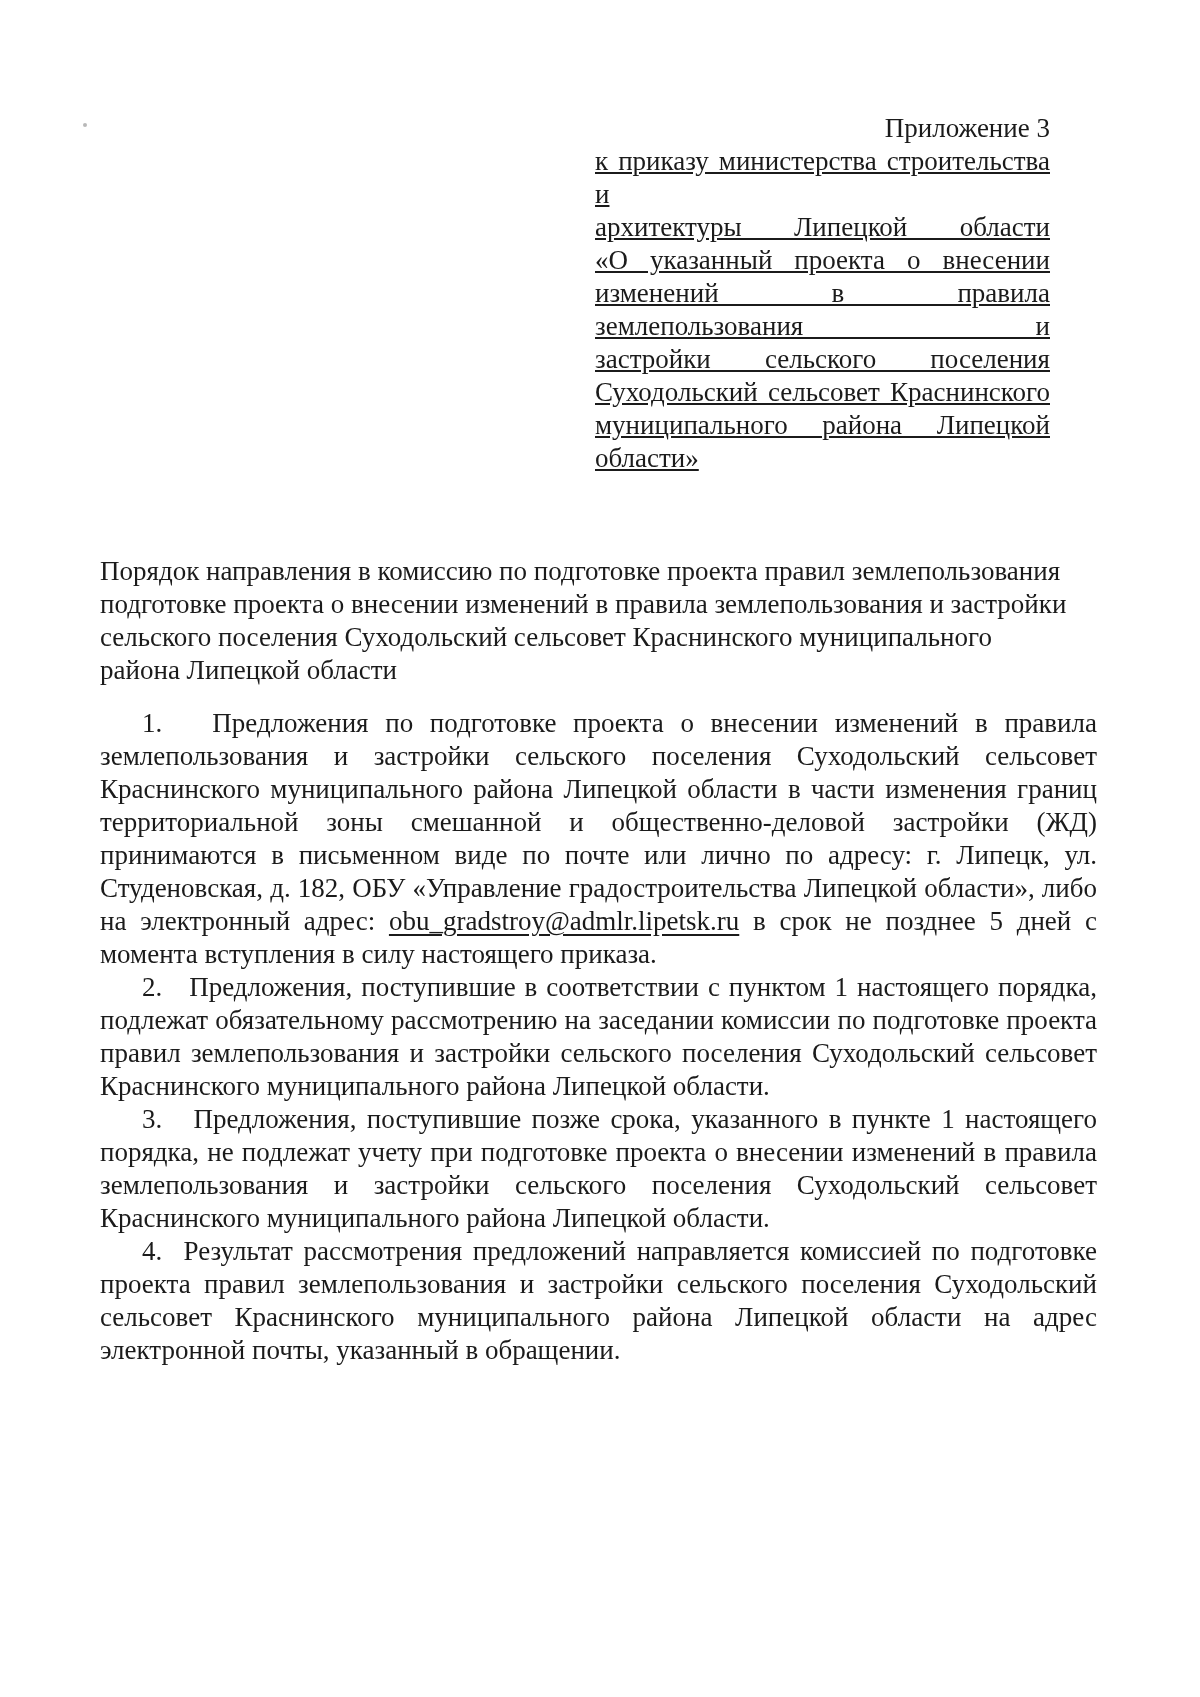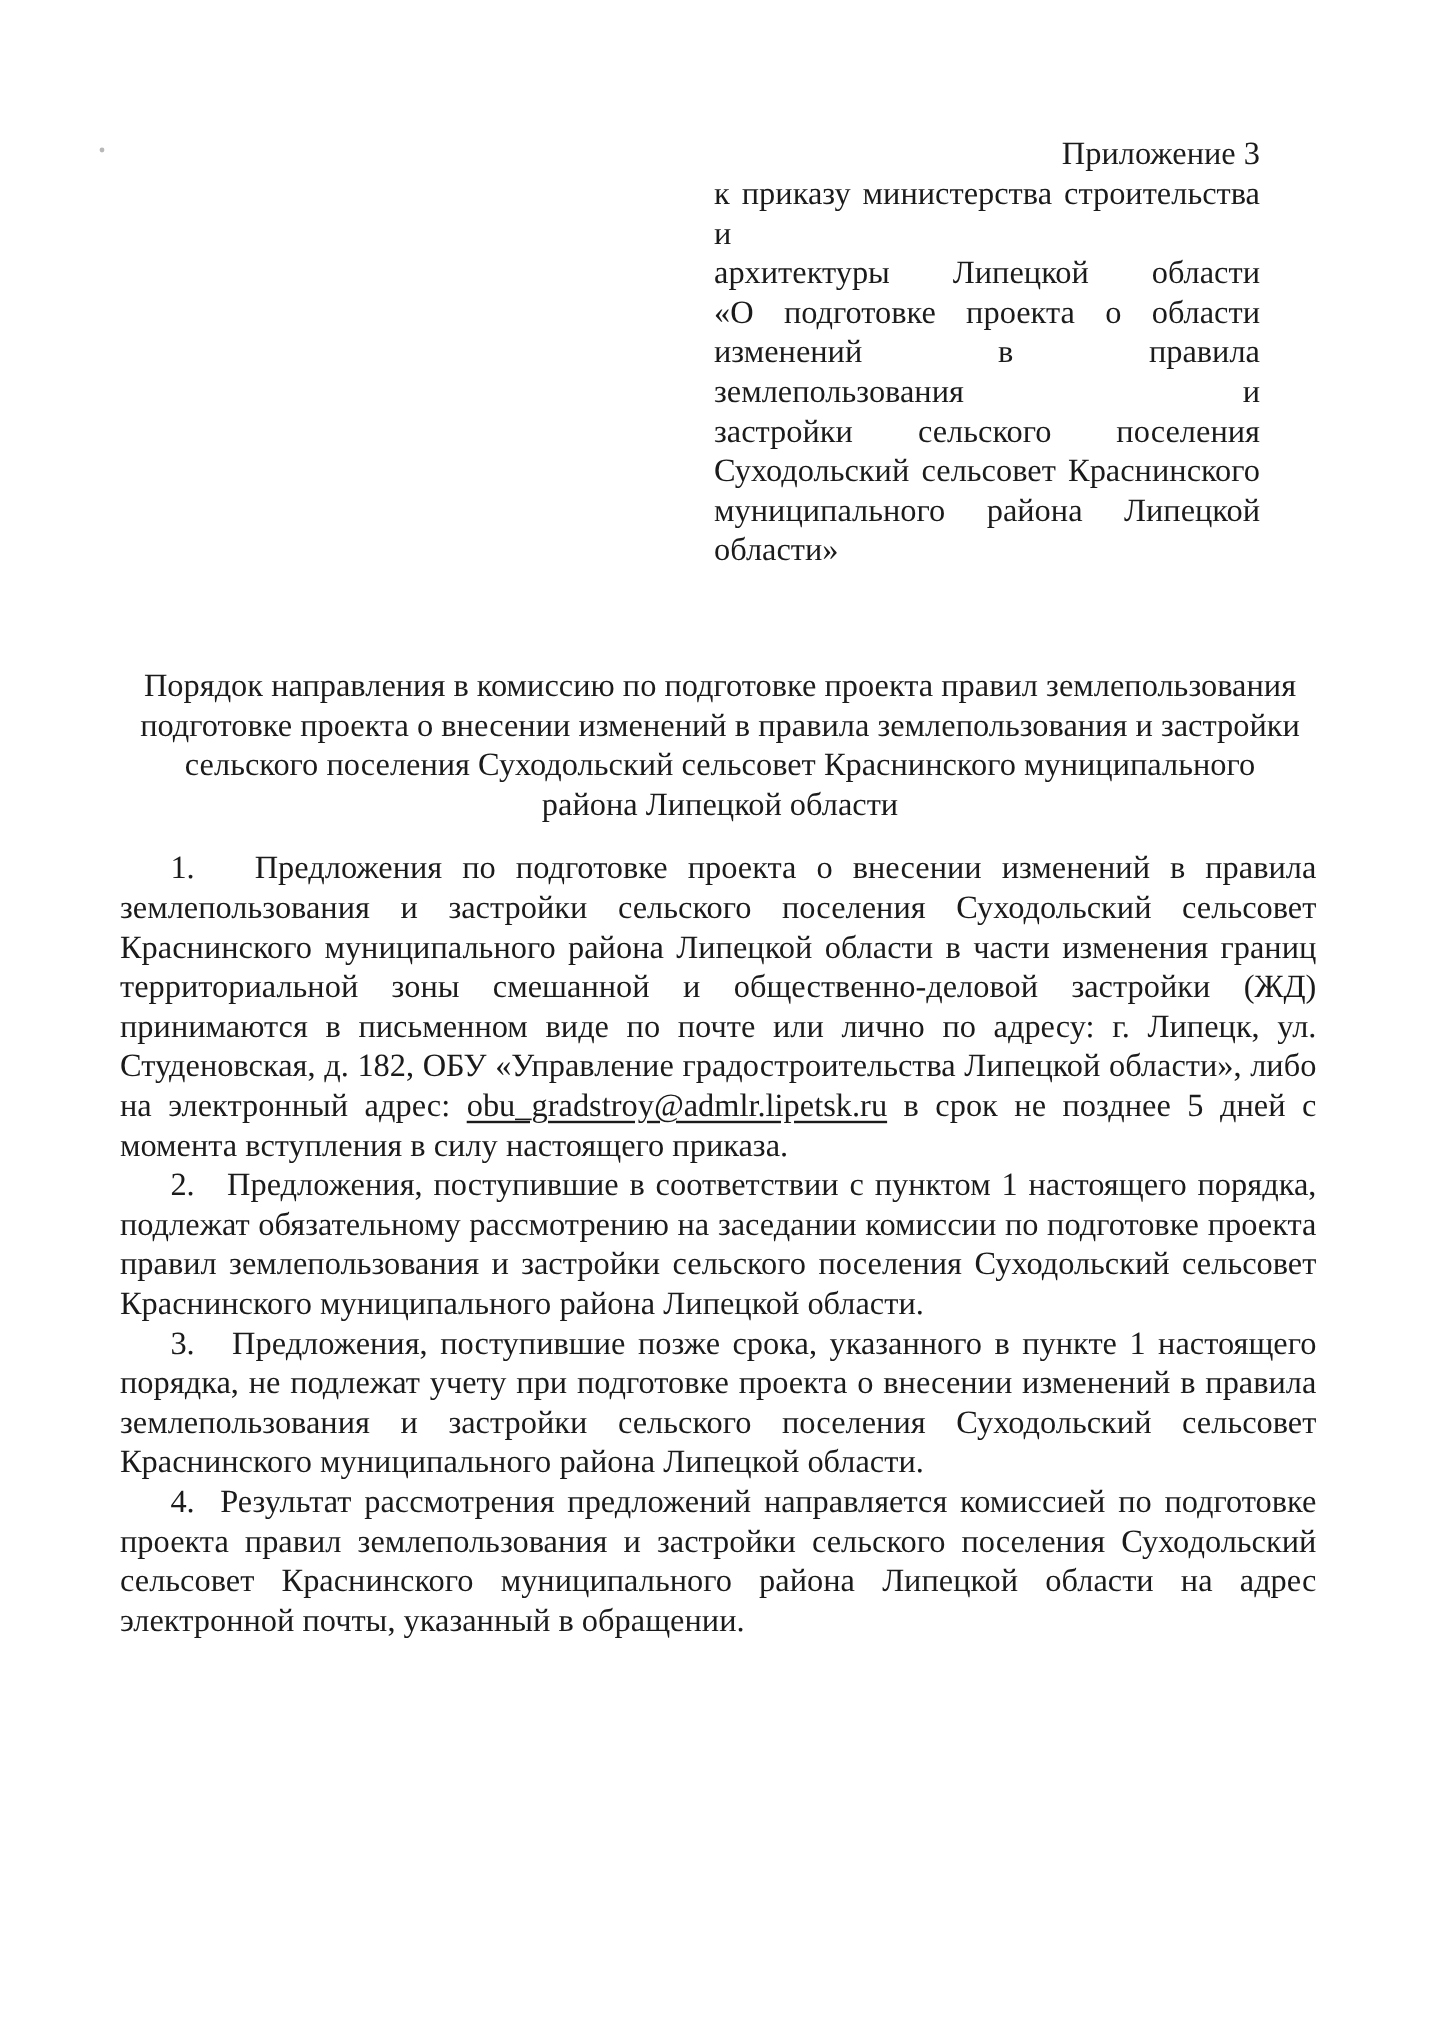--- a/index.html
+++ b/index.html
@@ -35,31 +35,32 @@
   .annex {
     margin-left: 595px;
     width: 455px;
   }
   .annex-label {
     text-align: right;
   }
   .annex-line {
     text-align: justify;
     text-align-last: justify;
+    text-decoration: underline;
   }
   .annex-line.last {
     text-align: center;
     text-align-last: left;
   }
   
   .doc-title {
     margin: 80px 100px 0 100px;
   }
   .title-line {
-    text-align: center;
+    text-align: left;
   }
   
   .body-text {
     margin: 20px 103px 0 100px;
   }
   .body-text p {
     margin: 0;
     text-align: justify;
     text-indent: 42px;
   }
@@ -72,21 +73,21 @@
 <body>
 
 <div class="page">
 
   <div class="speck"></div>
 
   <div class="annex">
     <div class="annex-label">Приложение 3</div>
     <div class="annex-line">к приказу министерства строительства и</div>
     <div class="annex-line">архитектуры Липецкой области</div>
-    <div class="annex-line">«О подготовке проекта о области</div>
+    <div class="annex-line">«О указанный проекта о внесении</div>
     <div class="annex-line">изменений в правила землепользования и</div>
     <div class="annex-line">застройки сельского поселения</div>
     <div class="annex-line">Суходольский сельсовет Краснинского</div>
     <div class="annex-line">муниципального района Липецкой</div>
     <div class="annex-line last">области»</div>
   </div>
 
   <div class="doc-title">
     <div class="title-line">Порядок направления в комиссию по подготовке проекта правил землепользования</div>
     <div class="title-line">подготовке проекта о внесении изменений в правила землепользования и застройки</div>

